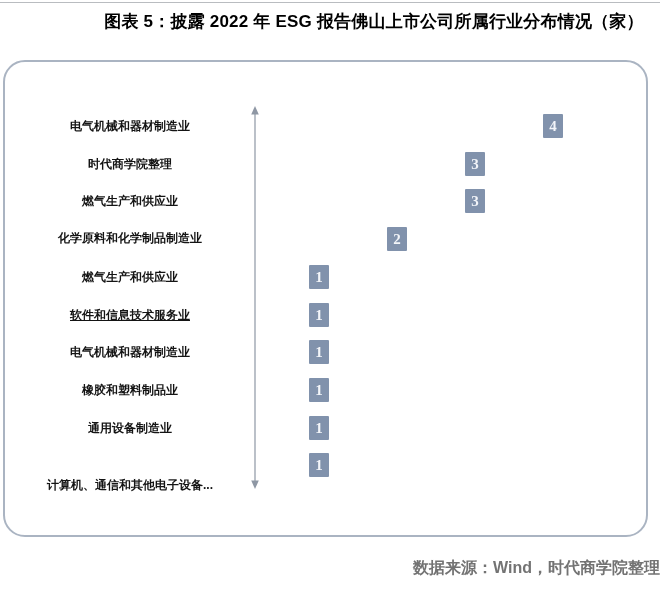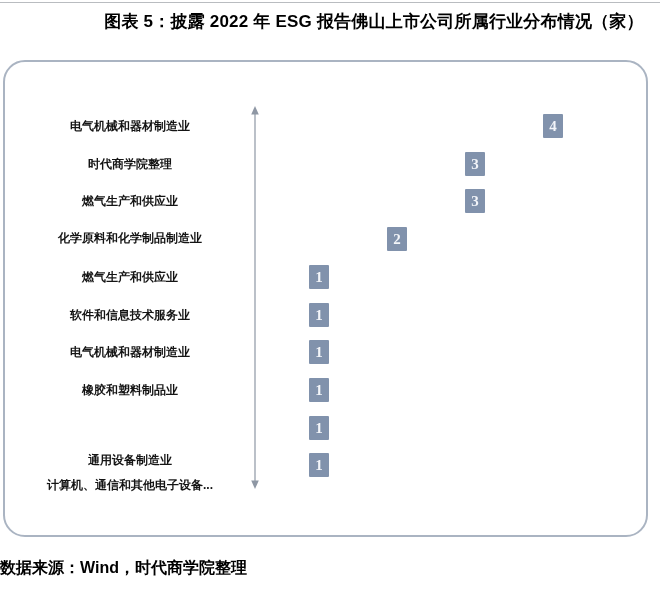--- a/index.html
+++ b/index.html
@@ -27,22 +27,22 @@
     position:absolute; right:396px; width:240px; text-align:center;
     font-size:12px; font-weight:bold; color:#141414; line-height:20px;
     white-space:nowrap;
   }
   .value-box {
     position:absolute; width:20px; height:24px; background:#8192AC;
     color:#F3F5F9; font-family:"Liberation Serif", serif; font-weight:bold;
     font-size:15px; text-align:center; line-height:24px; border-radius:1px;
   }
   .source-note {
-    position:absolute; top:558px; left:0; width:660px; text-align:left;
-    font-size:16px; font-weight:bold; color:#000000; white-space:nowrap;
+    position:absolute; top:558px; left:0; width:660px; text-align:right;
+    font-size:16px; font-weight:bold; color:#737373; white-space:nowrap;
   }
 </style>
 </head>
 <body>
 
 <div class="top-rule"></div>
 
 <div class="chart-title">图表 5：披露 2022 年 ESG 报告佛山上市公司所属行业分布情况（家）</div>
 
 <div class="panel">
@@ -55,26 +55,26 @@
       <div class="cat-label" style="top: 54px;">电气机械和器材制造业</div>
       <div class="value-box" style="top: 52px; left: 538px; background: rgb(129, 146, 172); color: rgb(243, 245, 249);">4</div>
       <div class="cat-label" style="top: 91.7px;">时代商学院整理</div>
       <div class="value-box" style="top: 89.7px; left: 460px; background: rgb(129, 146, 172); color: rgb(243, 245, 249);">3</div>
       <div class="cat-label" style="top: 129.4px;">燃气生产和供应业</div>
       <div class="value-box" style="top: 127.4px; left: 460px; background: rgb(129, 146, 172); color: rgb(243, 245, 249);">3</div>
       <div class="cat-label" style="top: 167.1px; font-family: Liberation Mono, monospace;">化学原料和化学制品制造业</div>
       <div class="value-box" style="top: 165.1px; left: 382px; background: rgb(129, 146, 172); color: rgb(243, 245, 249);">2</div>
       <div class="cat-label" style="top: 204.8px;">燃气生产和供应业</div>
       <div class="value-box" style="top: 202.8px; left: 304px; background: rgb(129, 146, 172); color: rgb(243, 245, 249);">1</div>
-      <div class="cat-label" style="top: 242.5px;">软件和信息技术服务业</div>
+      <div class="cat-label" style="top: 242.5px; text-decoration: underline;">软件和信息技术服务业</div>
       <div class="value-box" style="top: 240.5px; left: 304px; background: rgb(129, 146, 172); color: rgb(243, 245, 249);">1</div>
       <div class="cat-label" style="top: 280.2px;">电气机械和器材制造业</div>
       <div class="value-box" style="top: 278.2px; left: 304px; background: rgb(129, 146, 172); color: rgb(243, 245, 249);">1</div>
       <div class="cat-label" style="top: 317.9px;">橡胶和塑料制品业</div>
       <div class="value-box" style="top: 315.9px; left: 304px; background: rgb(129, 146, 172); color: rgb(243, 245, 249);">1</div>
-      <div class="cat-label" style="top: 355.6px; margin-top: 32px;">通用设备制造业</div>
+      <div class="cat-label" style="top: 355.6px;">通用设备制造业</div>
       <div class="value-box" style="top: 353.6px; left: 304px; background: rgb(129, 146, 172); color: rgb(243, 245, 249);">1</div>
       <div class="cat-label" style="top: 393.3px; margin-top: 20px;">计算机、通信和其他电子设备...</div>
       <div class="value-box" style="top: 391.3px; left: 304px; background: rgb(129, 146, 172); color: rgb(243, 245, 249);">1</div>
     </div>
 </div>
 
 <div class="source-note">数据来源：Wind，时代商学院整理</div>
 
 </body></html>

